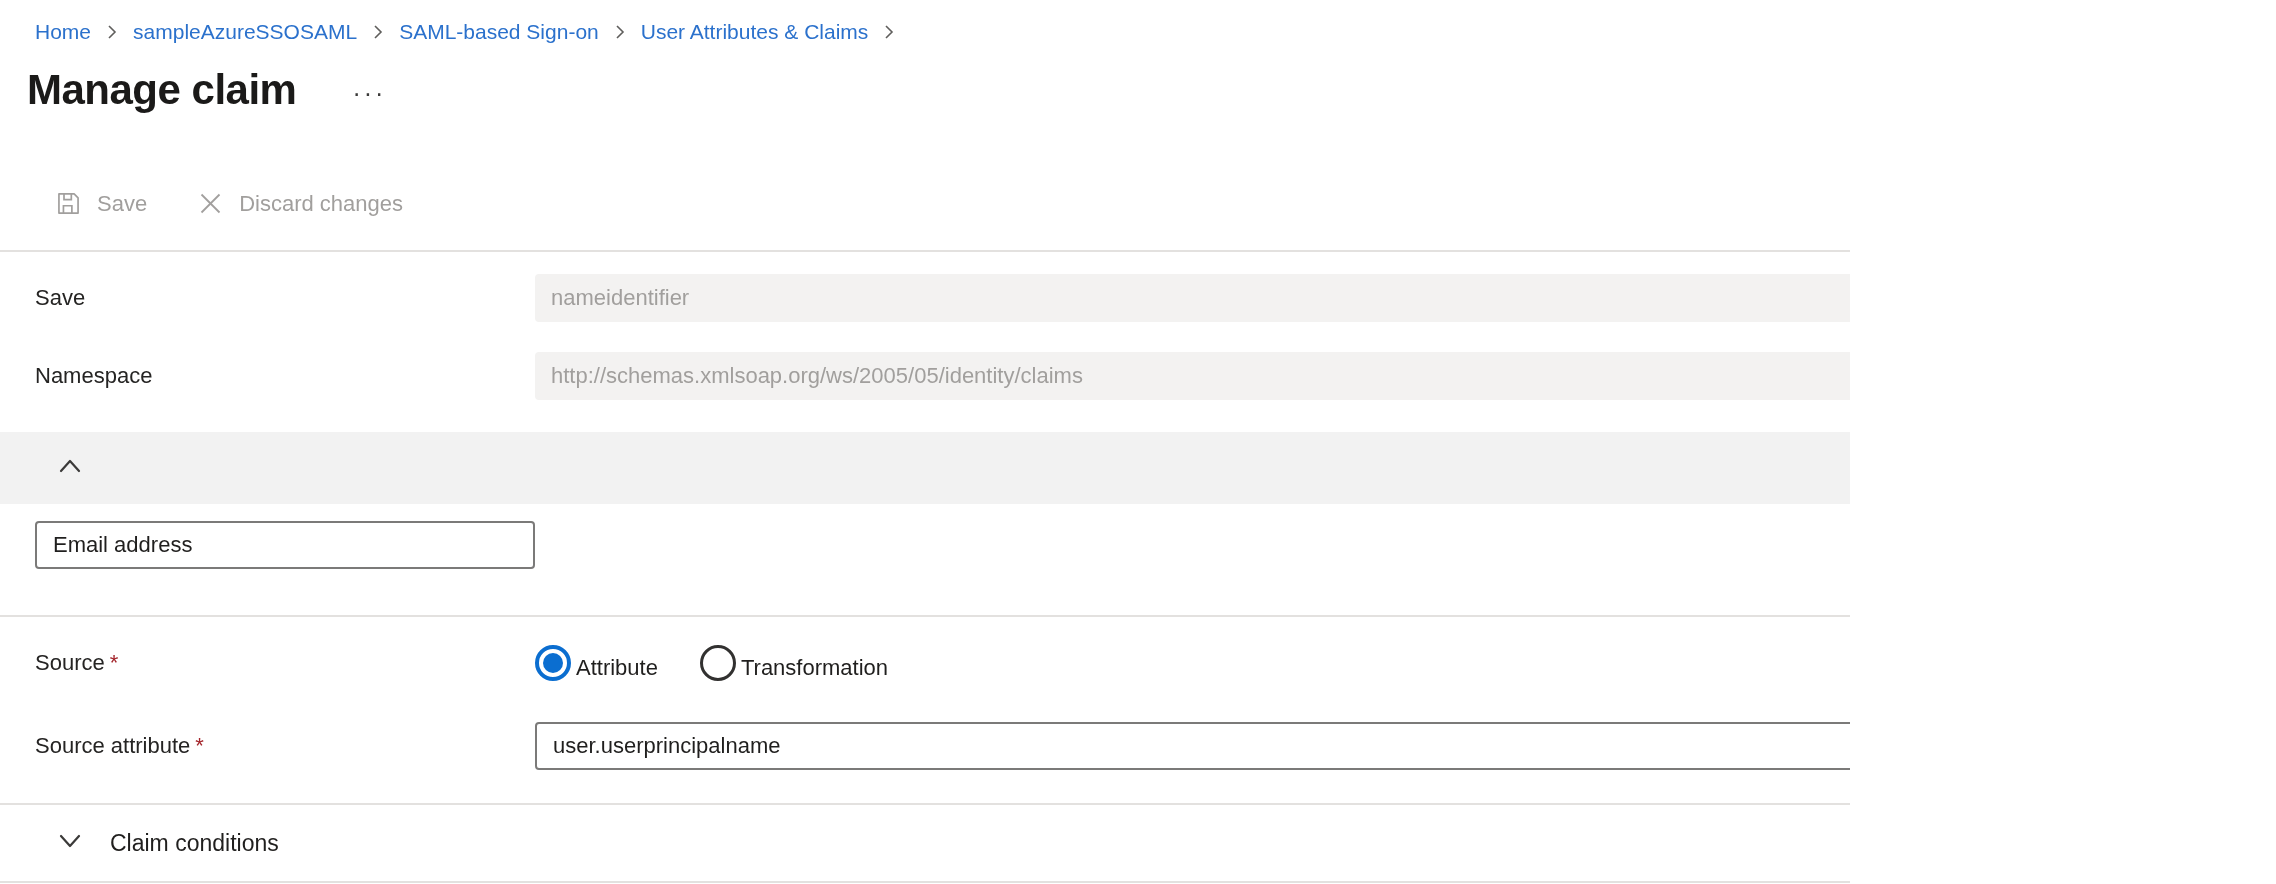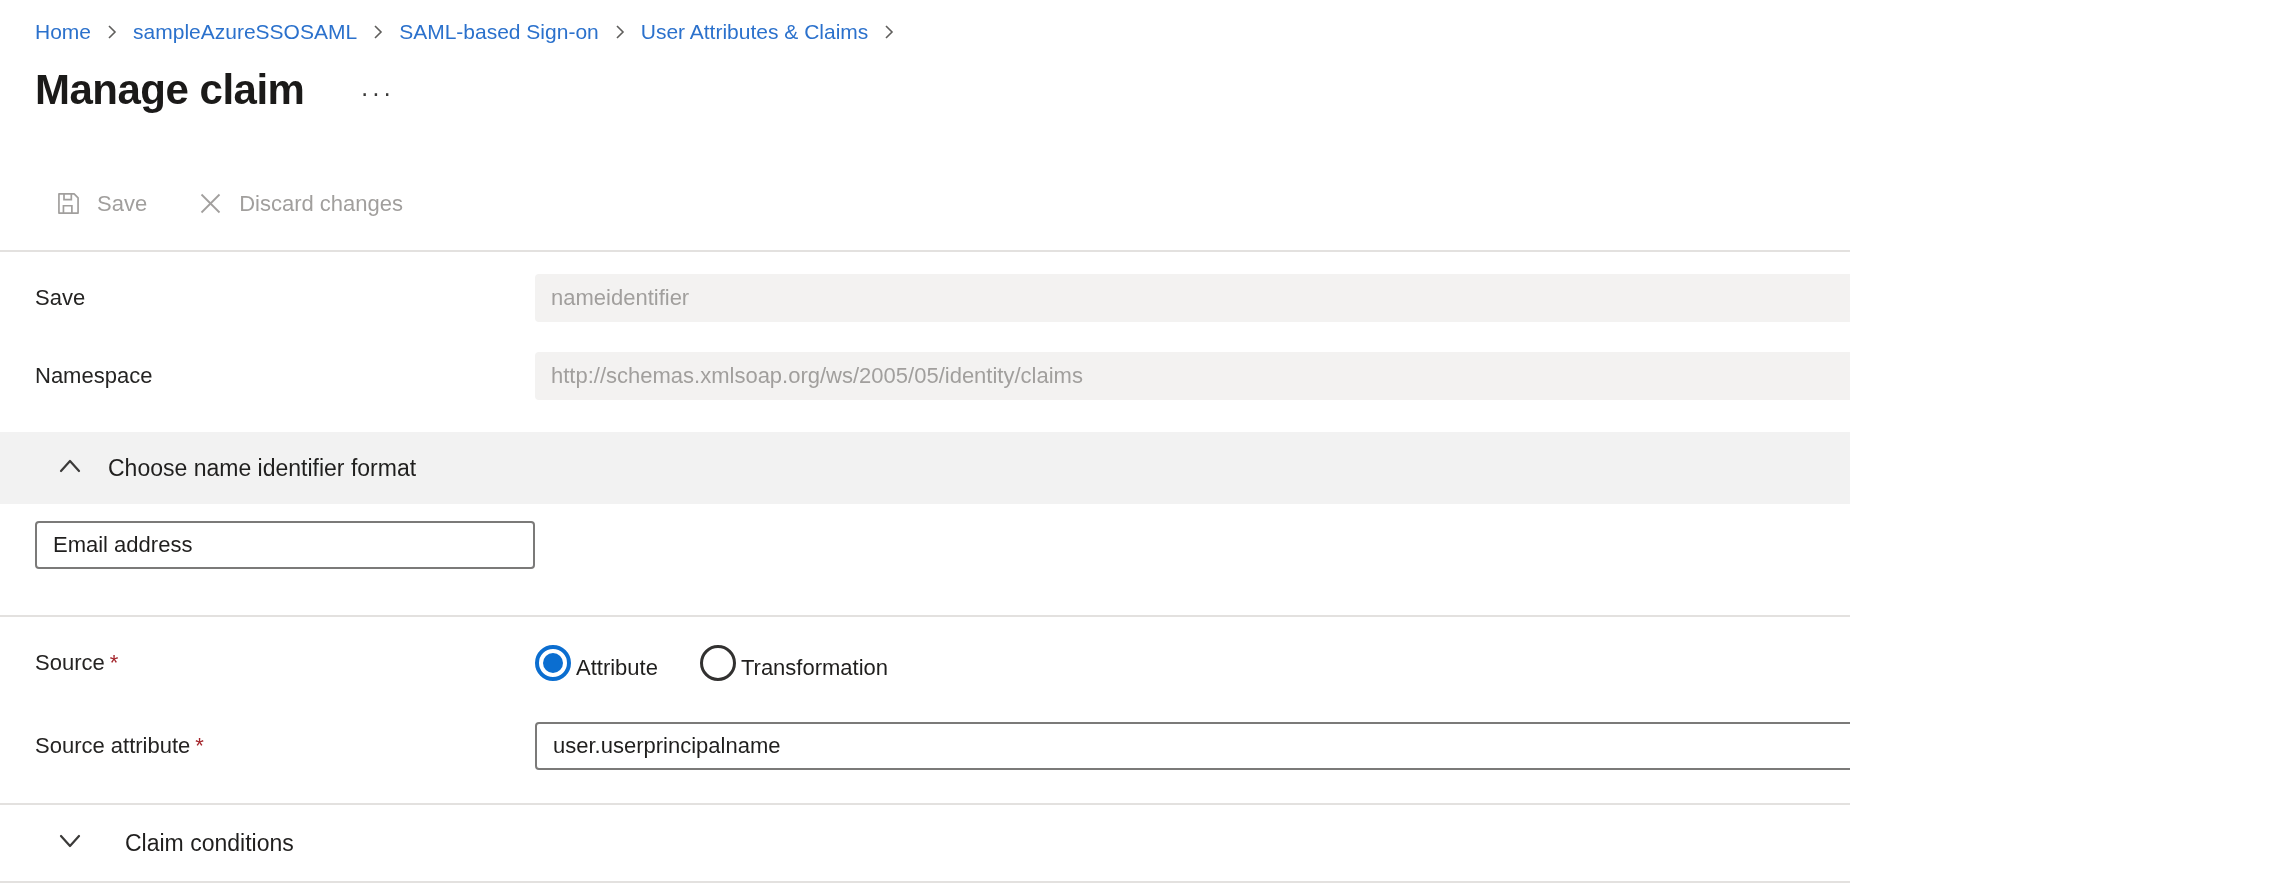--- a/index.html
+++ b/index.html
@@ -13,21 +13,21 @@
   
   .breadcrumb {
     padding: 18px 0 0 35px;
     display: flex; align-items: center;
     font-size: 21px; line-height: 28px; height: 28px;
   }
   .crumb-link { color: #2b71cc; text-decoration: none; cursor: pointer; }
   .crumb-sep { display: inline-flex; margin: 0 14px; align-items: center; }
 
   
-  .title-row { margin-top: 16px; padding-left: 35px; display: flex; align-items: center; height: 56px; }
+  .title-row { margin-top: 16px; padding-left: 27px; display: flex; align-items: center; height: 56px; }
   .page-title { font-size: 42px; font-weight: 700; letter-spacing: -0.5px; color: #1b1a19; margin: 0; line-height: 52px; }
   .more-menu { margin-left: 56px; color: #3b3a39; font-size: 25px; letter-spacing: 3px; cursor: pointer; line-height: 20px; padding-top: 6px; }
 
   
   .toolbar { margin-top: 72px; padding-left: 55px; height: 48px; display: flex; align-items: flex-start; gap: 50px; }
   .toolbar-btn { display: flex; align-items: center; gap: 15px; color: #a19f9d; font-size: 22px; cursor: default; }
   .toolbar-btn svg { display: block; }
 
   .divider { height: 2px; background: #e3e1df; width: 100%; }
   .divider-toolbar { margin-top: 12px; }
@@ -62,21 +62,21 @@
   .section-band {
     margin-top: 32px; height: 72px; background: #f2f2f2;
     display: flex; align-items: center; padding-left: 58px; box-sizing: border-box;
     cursor: pointer;
   }
   .section-band .section-title { margin-left: 26px; font-size: 23px; color: #201f1e; }
   .section-collapsed {
     height: 76px; display: flex; align-items: center; padding-left: 58px; box-sizing: border-box;
     background: #ffffff; cursor: pointer;
   }
-  .section-collapsed .section-title { margin-left: 43px; font-size: 23px; color: #201f1e; }
+  .section-collapsed .section-title { margin-left: 28px; font-size: 23px; color: #201f1e; }
 
   .divider-under-format { margin-top: 46px; }
   .divider-above-claims { margin-top: 33px; }
 
   
   .radio-group { display: flex; align-items: center; gap: 42px; }
   .radio-option { display: flex; align-items: flex-end; gap: 5px; cursor: pointer; }
   .radio-circle { width: 36px; height: 36px; border-radius: 50%; box-sizing: border-box; position: relative; flex: none; }
   .radio-circle.selected { border: 4px solid #0b6ed0; }
   .radio-circle.selected::after {
@@ -155,21 +155,20 @@
     <div class="field-label">Namespace</div>
     <input class="text-input input-disabled" type="text" disabled="" value="http://schemas.xmlsoap.org/ws/2005/05/identity/claims" style="">
   </div>
 
   <div class="section-band">
     <span>
       <svg width="24" height="16" viewBox="0 0 24 16">
           <polyline points="3,13 12,3 21,13" fill="none" stroke="#3b3a39" stroke-width="2.2" stroke-linecap="round" stroke-linejoin="round"></polyline>
         </svg>
     </span>
-    <span class="section-title">Choose name identifier format</span>
   </div>
 
   <div class="form-row row-format">
     <input class="text-input input-combo" type="text" readonly="" value="Email address" style="">
   </div>
 
   <div class="divider divider-under-format"></div>
 
   <div class="form-row row-source">
     <div class="field-label">

